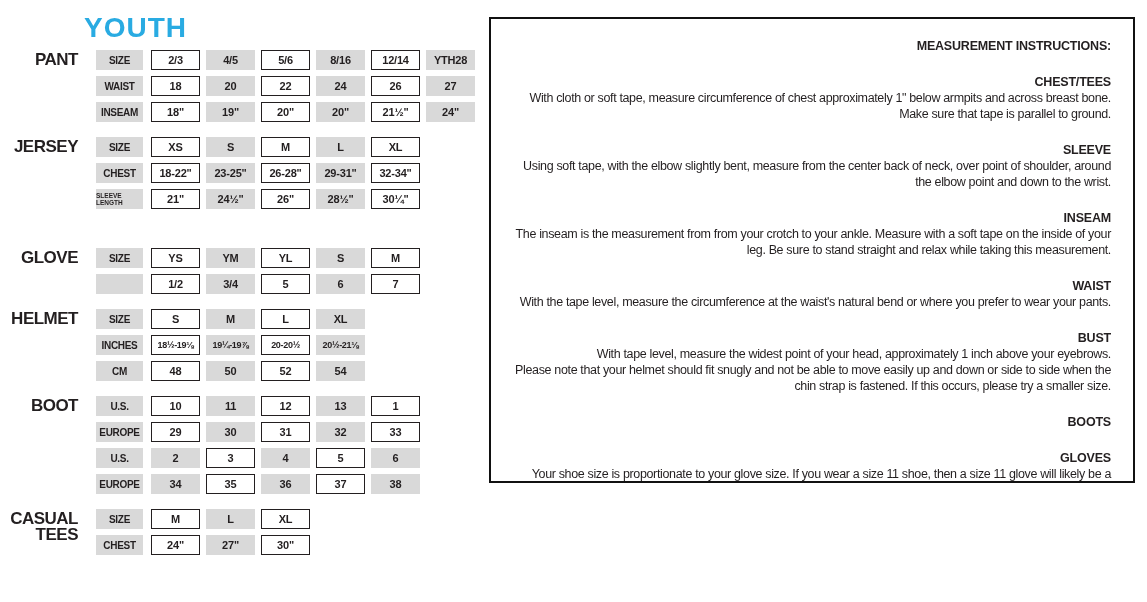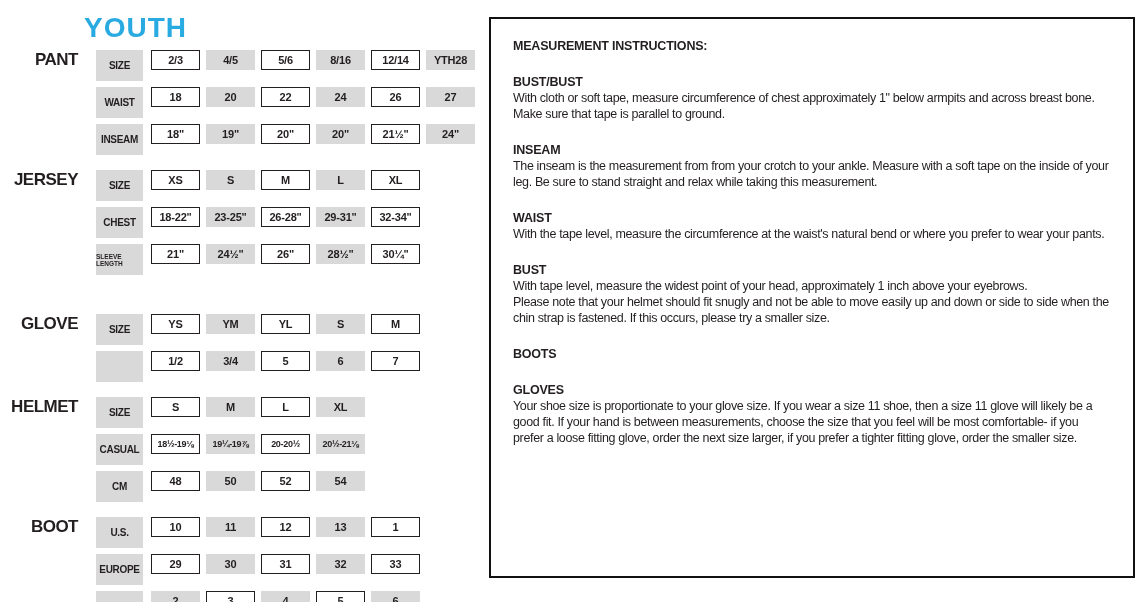--- a/index.html
+++ b/index.html
@@ -21,37 +21,37 @@
   .section{display:flex;align-items:flex-start;margin-bottom:9px;}
   .sec-glove{margin-top:33px;}
   .section-title{
     width:76px;min-width:76px;padding-right:18px;text-align:right;
     font-size:17px;font-weight:bold;letter-spacing:-0.5px;line-height:0.95;
     margin-top:2px;
   }
   .group-gap{margin-top:4px;}
   .t-row{display:flex;margin-bottom:6px;}
   .row-label{
-    width:47px;min-width:47px;height:31px;margin-right:8px;background:var(--cellgray);
+    width:47px;min-width:47px;height:20px;margin-right:8px;background:var(--cellgray);
     display:flex;align-items:center;justify-content:center;
     font-size:10px;font-weight:bold;letter-spacing:-0.3px;box-sizing:border-box;
   }
   .cell{
     width:49px;min-width:49px;height:20px;margin-right:6px;
     display:flex;align-items:center;justify-content:center;
     font-size:11px;font-weight:bold;letter-spacing:-0.2px;box-sizing:border-box;
   }
   .cell.box{background:#ffffff;border:1.5px solid var(--ink);}
   .cell.plain{background:var(--cellgray);}
   .sec-helmet .t-row:nth-child(2) .cell{font-size:9px;letter-spacing:-0.3px;}
   .sec-jersey .t-row:nth-child(3) .row-label{font-size:6.5px;letter-spacing:0;}
   .panel{
-    position:absolute;left:489px;top:17px;width:646px;height:561px;
+    position:absolute;left:489px;top:17px;width:646px;height:466px;
     border:2px solid #111111;box-sizing:border-box;
-    padding:19px 22px;overflow:hidden;background:#ffffff;
+    padding:19px 22px;overflow:hidden;background:#ffffff;text-align:right;
   }
   .panel-heading{font-size:12.5px;font-weight:bold;letter-spacing:-0.2px;line-height:16px;}
   .instr-section{margin-top:20px;}
   .instr-heading{font-size:12.5px;font-weight:bold;letter-spacing:-0.2px;line-height:16px;}
   .instr-line{font-size:12.5px;letter-spacing:-0.35px;line-height:16px;}
 </style>
 </head>
 <body>
 
 <div class="sheet">
@@ -150,21 +150,21 @@
         <div class="rows">
           <div class="group">
             <div class="t-row">
               <div class="row-label">SIZE</div>
               <div class="cell box">S</div>
               <div class="cell plain">M</div>
               <div class="cell box">L</div>
               <div class="cell plain">XL</div>
             </div>
             <div class="t-row">
-              <div class="row-label">CASUAL</div>
+              <div class="row-label">INCHES</div>
               <div class="cell box">18½-19⅛</div>
               <div class="cell plain">19¼-19⅞</div>
               <div class="cell box">20-20½</div>
               <div class="cell plain">20½-21⅛</div>
             </div>
             <div class="t-row">
               <div class="row-label">CM</div>
               <div class="cell box">48</div>
               <div class="cell plain">50</div>
               <div class="cell box">52</div>
@@ -231,22 +231,26 @@
               <div class="cell box">30"</div>
             </div>
           </div>
         </div>
       </div>
     </div>
   <div class="panel">
     <div class="panel-heading">MEASUREMENT INSTRUCTIONS:</div>
     <div id="instr-body">
         <div class="instr-section">
-          <div class="instr-heading">BUST/BUST</div>
+          <div class="instr-heading">CHEST/TEES</div>
           <div class="instr-line">With cloth or soft tape, measure circumference of chest approximately 1" below armpits and across breast bone. Make sure that tape is parallel to ground.</div>
+        </div>
+        <div class="instr-section">
+          <div class="instr-heading">SLEEVE</div>
+          <div class="instr-line">Using soft tape, with the elbow slightly bent, measure from the center back of neck, over point of shoulder, around the elbow point and down to the wrist.</div>
         </div>
         <div class="instr-section">
           <div class="instr-heading">INSEAM</div>
           <div class="instr-line">The inseam is the measurement from from your crotch to your ankle. Measure with a soft tape on the inside of your leg. Be sure to stand straight and relax while taking this measurement.</div>
         </div>
         <div class="instr-section">
           <div class="instr-heading">WAIST</div>
           <div class="instr-line">With the tape level, measure the circumference at the waist's natural bend or where you prefer to wear your pants.</div>
         </div>
         <div class="instr-section">

